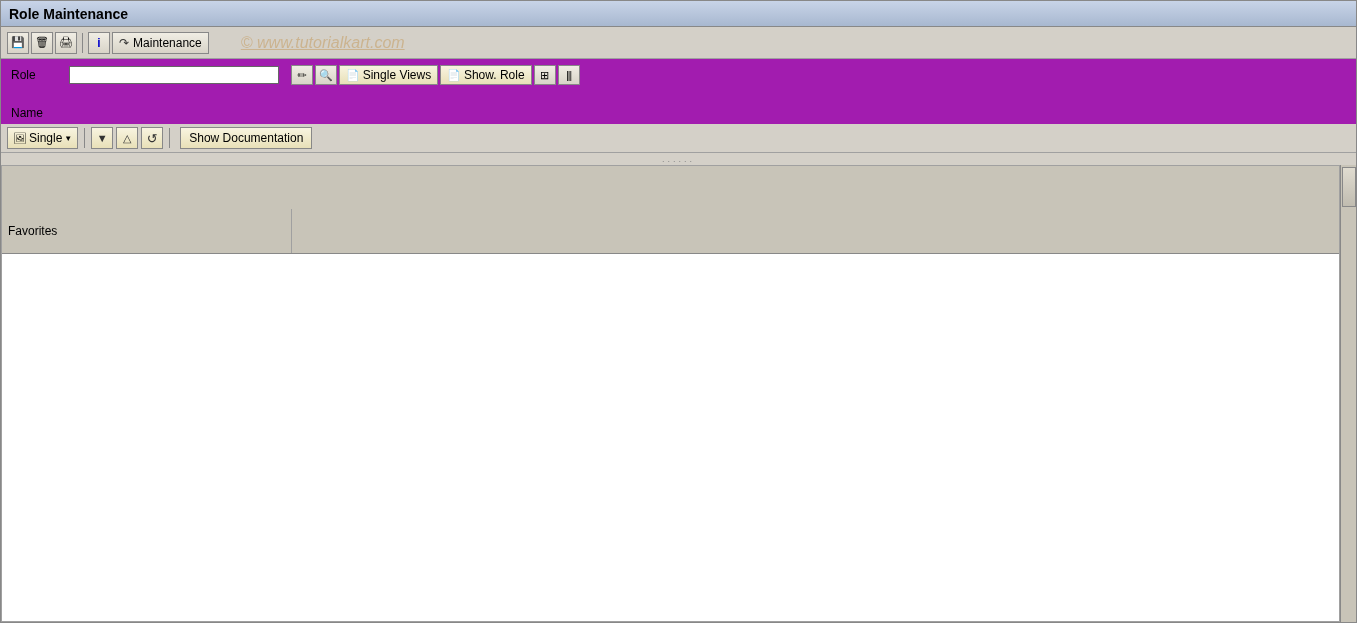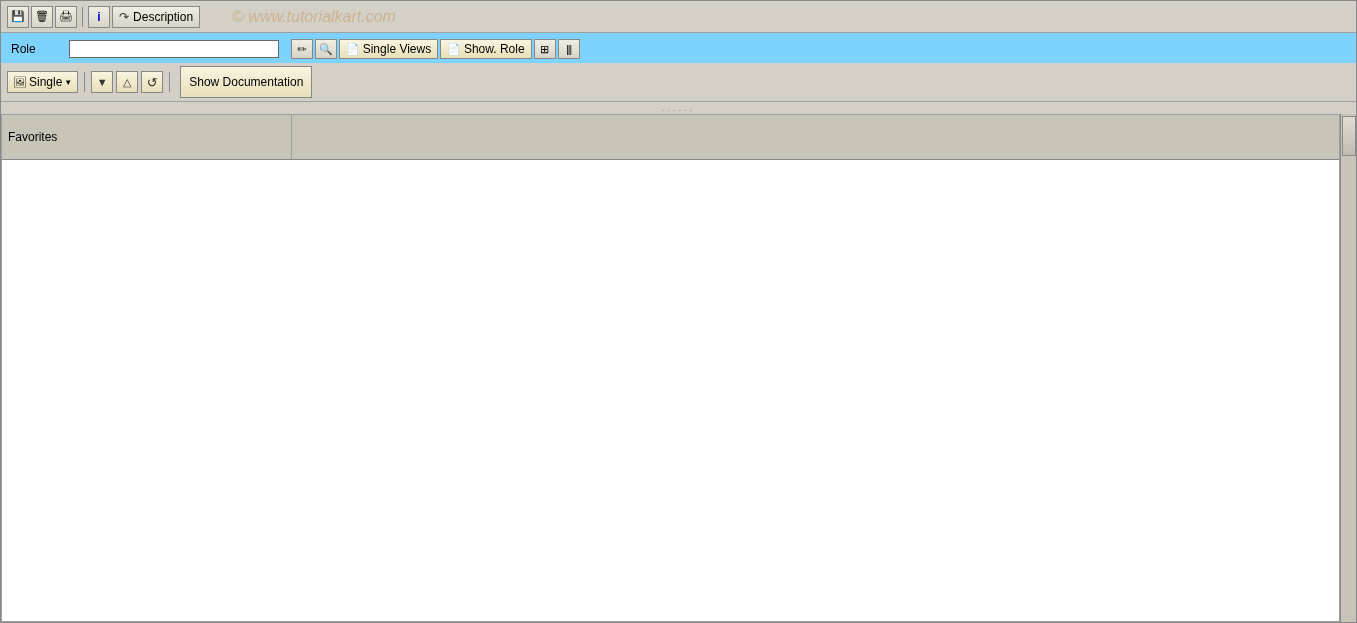--- a/index.html
+++ b/index.html
@@ -78,25 +78,26 @@
       gap: 4px;
     }
 
     
     .watermark {
       color: #c8a878;
       font-size: 16px;
       font-style: italic;
       margin-left: 30px;
       opacity: 0.7;
+      text-decoration: underline;
     }
 
     
     .form-area {
-      background: #7dd3fc;
+      background: #a21caf;
       padding: 6px 10px 4px 10px;
       display: flex;
       flex-direction: column;
       gap: 21px;
     }
 
     .form-row {
       display: flex;
       align-items: center;
       gap: 8px;
@@ -177,21 +178,21 @@
       border: 1px solid #888;
       background: linear-gradient(to bottom, #f8f4e0 0%, #e8e0b8 100%);
       cursor: pointer;
       display: flex;
       align-items: center;
       justify-content: center;
       font-size: 12px;
     }
 
     .show-doc-btn {
-      height: 32px;
+      height: 22px;
       border: 1px solid #888;
       background: linear-gradient(to bottom, #f8f4e0 0%, #e8e0b8 100%);
       cursor: pointer;
       display: flex;
       align-items: center;
       padding: 0 8px;
       font-size: 12px;
       margin-left: 4px;
     }
 
@@ -215,20 +216,21 @@
 
     .table-header-cell {
       padding: 15px 6px;
       font-size: 12px;
       font-weight: normal;
       color: #000;
       border-right: 1px solid #a0a0a0;
       min-height: 20px;
       display: flex;
       align-items: flex-start;
+      margin-top: 43px;
     }
 
     .table-header-cell:last-child {
       border-right: none;
     }
 
     .table-body {
       flex: 1;
       background: #fff;
     }
@@ -281,41 +283,44 @@
       flex-direction: column;
       flex: 1;
       overflow: hidden;
     }
   </style>
 </head>
 <body>
 
 <div class="main-window">
 
+  <div class="title-bar">
+    <span>Role Maintenance</span>
+  </div>
 
   <div class="toolbar">
     <button class="toolbar-btn" title="Save">
       <span class="sap-icon-save"></span>
     </button>
     <button class="toolbar-btn" title="Delete">
       <span style="font-size:11px;">🗑</span>
     </button>
     <button class="toolbar-btn" title="Print">
       <span style="font-size:11px;">🖨</span>
     </button>
 
     <div class="toolbar-separator"></div>
 
     <button class="toolbar-btn" title="Info">
       <span style="font-size:12px; color:#0000cc; font-weight:bold;">i</span>
     </button>
 
     <button class="toolbar-text-btn">
       <span style="font-size:12px; color:#333;">↷</span>
-      <span>Description</span>
+      <span>Maintenance</span>
     </button>
 
     <span class="watermark">© www.tutorialkart.com</span>
   </div>
 
   <div class="form-area">
     <div class="form-row">
       <span class="form-label">Role</span>
       <input class="form-input" type="text" value="" style="">
       <div class="form-buttons">
@@ -333,20 +338,23 @@
           <span style="font-size:11px;">📄</span>
           <span>Show. Role</span>
         </button>
         <button class="icon-btn" title="Grid">
           <span style="font-size:11px;">⊞</span>
         </button>
         <button class="icon-btn" title="Columns">
           <span style="font-size:10px; letter-spacing:-1px;">|||</span>
         </button>
       </div>
+    </div>
+    <div class="form-row">
+      <span class="name-label">Name</span>
     </div>
   </div>
 
   <div class="toolbar2">
     <button class="views-btn">
       <span style="font-size:11px;">🖼</span>
       <span>Single</span>
       <span style="font-size:8px;">▼</span>
     </button>
 

